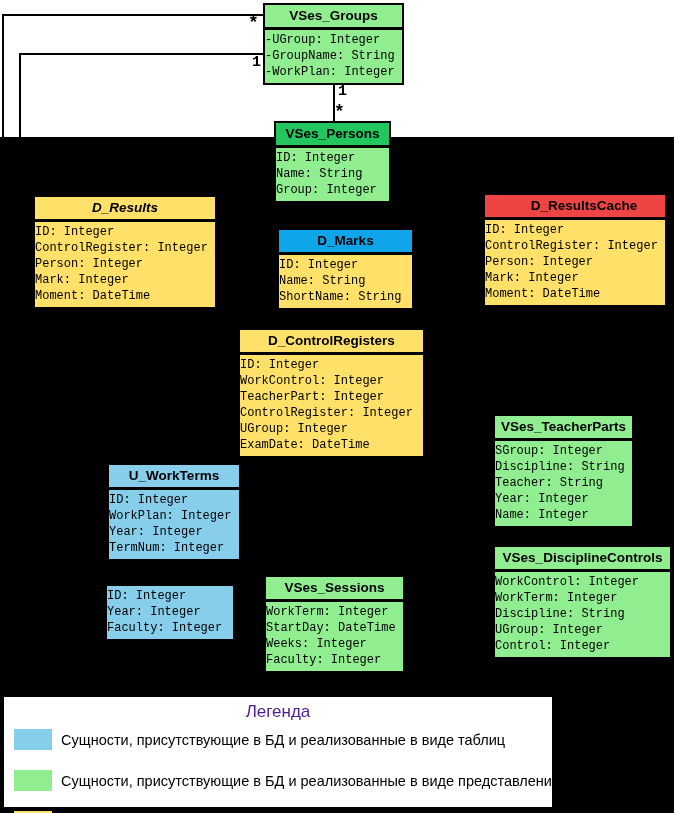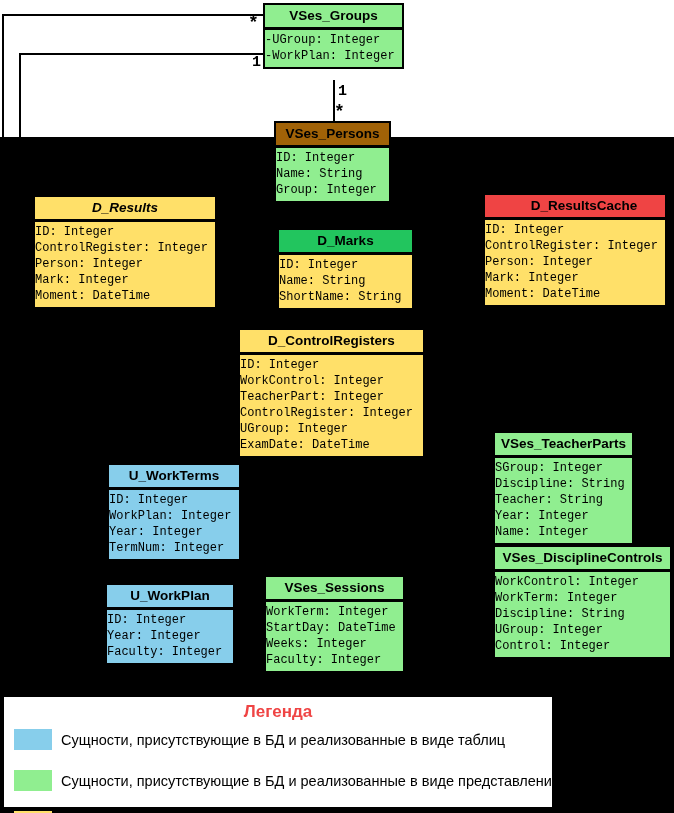--- a/index.html
+++ b/index.html
@@ -25,21 +25,21 @@
   .entity-body{border-top:1px solid #000;padding:2px 0 3px 0;}
   .attr{
     font-family:"Liberation Mono",monospace;font-size:12px;line-height:16px;
     color:#000;white-space:pre;
   }
   .legend{
     position:absolute;left:1px;top:694px;width:548px;height:110px;
     background:#fff;border:3px solid #000;
   }
   .legend-title{
-    text-align:center;font-weight:bold;font-size:17px;color:#ef4444;margin-top:5px;
+    text-align:center;font-weight:normal;font-size:17px;color:#4c1d95;margin-top:5px;
   }
   .legend-items{margin-top:7px;display:flex;flex-direction:column;row-gap:20px;}
   .legend-item{display:flex;align-items:center;padding-left:10px;}
   .legend-swatch{width:38px;height:21px;flex:0 0 38px;}
   .legend-label{margin-left:9px;font-size:14.5px;color:#000;white-space:nowrap;}
 </style>
 </head>
 <body>
 
 <div class="canvas">
@@ -55,43 +55,44 @@
   <div class="mult star" style="left:248px;top:16px;">*</div>
   <div class="mult" style="left:252px;top:55px;">1</div>
   <div class="mult" style="left:338px;top:84px;">1</div>
   <div class="mult star" style="left:334px;top:105px;">*</div>
 
   <div id="entities">
       <div class="entity" style="left: 263px; top: 3px; width: 141px;">
         <div class="entity-title" style="background: rgb(144, 238, 144);">VSes_Groups</div>
         <div class="entity-body" style="background: rgb(144, 238, 144);">
           <div class="attr">-UGroup: Integer</div>
+          <div class="attr">-GroupName: String</div>
           <div class="attr">-WorkPlan: Integer</div>
         </div>
       </div>
       <div class="entity" style="left: 274px; top: 121px; width: 117px;">
-        <div class="entity-title" style="background: #a16207;">VSes_Persons</div>
+        <div class="entity-title" style="background: #22c55e;">VSes_Persons</div>
         <div class="entity-body" style="background: rgb(144, 238, 144);">
           <div class="attr">ID: Integer</div>
           <div class="attr">Name: String</div>
           <div class="attr">Group: Integer</div>
         </div>
       </div>
       <div class="entity" style="left: 33px; top: 195px; width: 184px;">
         <div class="entity-title" style="background: rgb(255, 224, 105); font-style: italic;">D_Results</div>
         <div class="entity-body" style="background: rgb(255, 224, 105);">
           <div class="attr">ID: Integer</div>
           <div class="attr">ControlRegister: Integer</div>
           <div class="attr">Person: Integer</div>
           <div class="attr">Mark: Integer</div>
           <div class="attr">Moment: DateTime</div>
         </div>
       </div>
       <div class="entity" style="left: 277px; top: 228px; width: 137px;">
-        <div class="entity-title" style="background: #22c55e;">D_Marks</div>
+        <div class="entity-title" style="background: #0ea5e9;">D_Marks</div>
         <div class="entity-body" style="background: rgb(255, 224, 105);">
           <div class="attr">ID: Integer</div>
           <div class="attr">Name: String</div>
           <div class="attr">ShortName: String</div>
         </div>
       </div>
       <div class="entity" style="left: 483px; top: 193px; width: 184px;">
         <div class="entity-title" style="background: #ef4444; padding-left: 20px;">D_ResultsCache</div>
         <div class="entity-body" style="background: rgb(255, 224, 105);">
           <div class="attr">ID: Integer</div>
@@ -105,41 +106,40 @@
         <div class="entity-title" style="background: rgb(255, 224, 105);">D_ControlRegisters</div>
         <div class="entity-body" style="background: rgb(255, 224, 105);">
           <div class="attr">ID: Integer</div>
           <div class="attr">WorkControl: Integer</div>
           <div class="attr">TeacherPart: Integer</div>
           <div class="attr">ControlRegister: Integer</div>
           <div class="attr">UGroup: Integer</div>
           <div class="attr">ExamDate: DateTime</div>
         </div>
       </div>
-      <div class="entity" style="left: 493px; top: 431px; width: 141px;">
+      <div class="entity" style="left: 493px; top: 414px; width: 141px;">
         <div class="entity-title" style="background: rgb(144, 238, 144);">VSes_TeacherParts</div>
         <div class="entity-body" style="background: rgb(144, 238, 144);">
           <div class="attr">SGroup: Integer</div>
           <div class="attr">Discipline: String</div>
           <div class="attr">Teacher: String</div>
           <div class="attr">Year: Integer</div>
           <div class="attr">Name: Integer</div>
         </div>
       </div>
       <div class="entity" style="left: 107px; top: 463px; width: 134px;">
         <div class="entity-title" style="background: rgb(135, 206, 235);">U_WorkTerms</div>
         <div class="entity-body" style="background: rgb(135, 206, 235);">
           <div class="attr">ID: Integer</div>
           <div class="attr">WorkPlan: Integer</div>
           <div class="attr">Year: Integer</div>
           <div class="attr">TermNum: Integer</div>
         </div>
       </div>
       <div class="entity" style="left: 105px; top: 583px; width: 130px;">
-        <div class="entity-title" style="background: rgb(135, 206, 235);">U_WorkPlan</div>
         <div class="entity-body" style="background: rgb(135, 206, 235);">
           <div class="attr">ID: Integer</div>
           <div class="attr">Year: Integer</div>
           <div class="attr">Faculty: Integer</div>
         </div>
       </div>
       <div class="entity" style="left: 264px; top: 575px; width: 141px;">
         <div class="entity-title" style="background: rgb(144, 238, 144);">VSes_Sessions</div>
         <div class="entity-body" style="background: rgb(144, 238, 144);">
           <div class="attr">WorkTerm: Integer</div>

